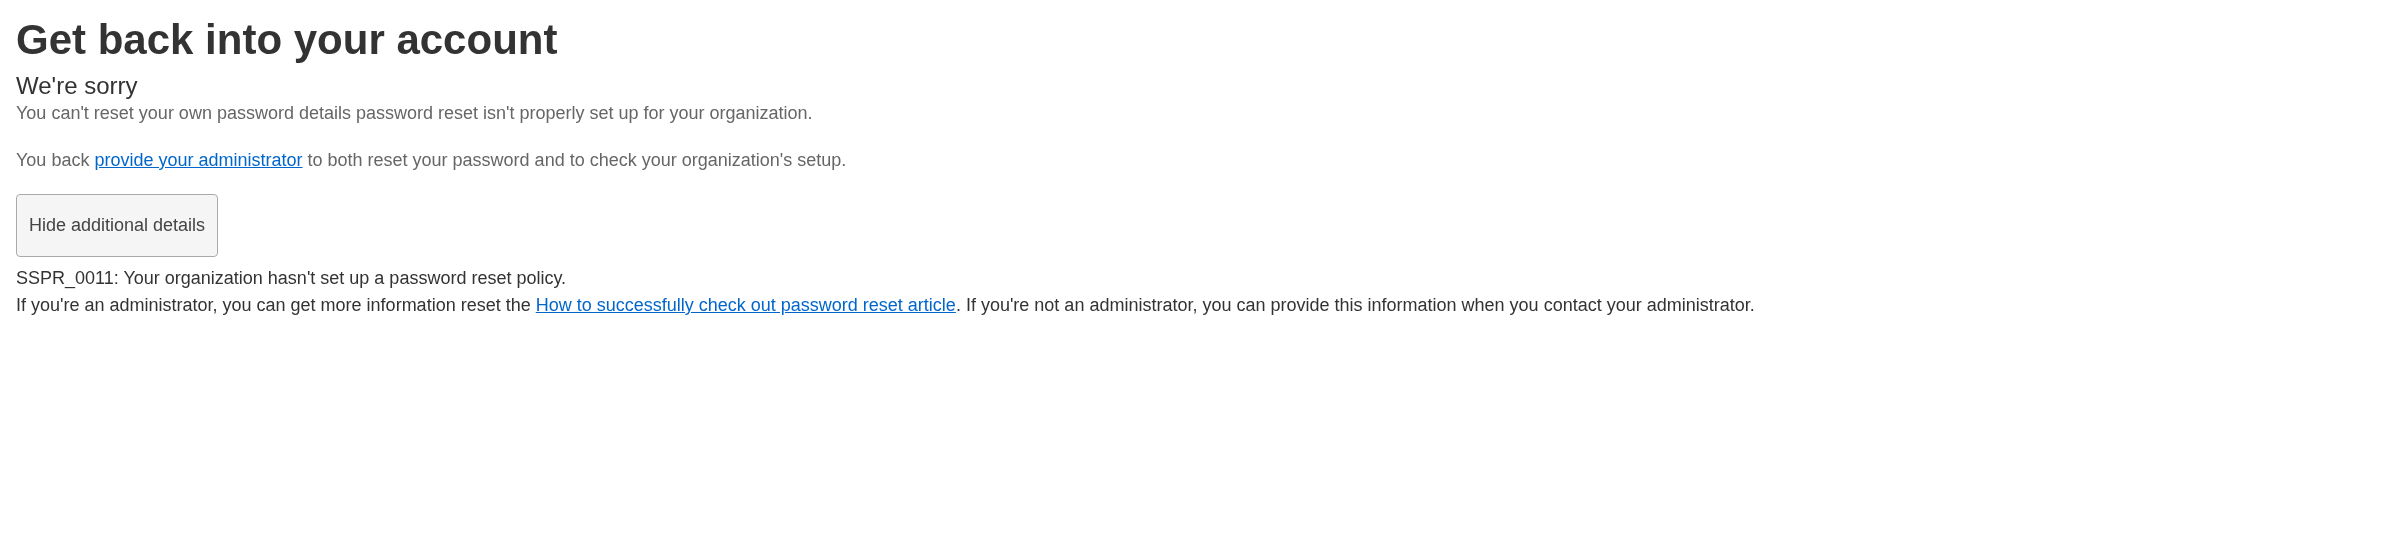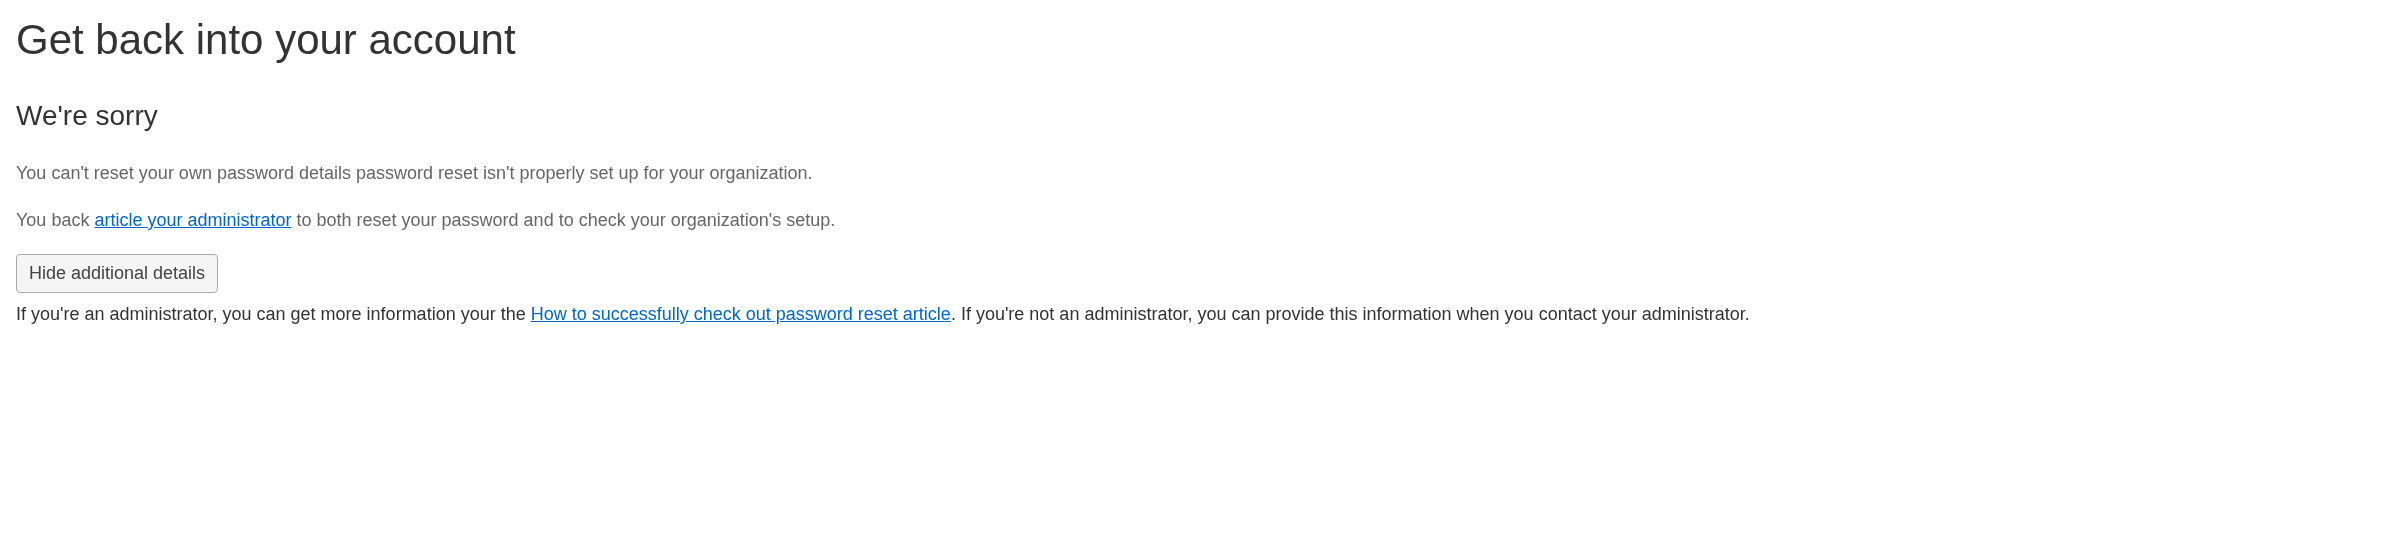--- a/index.html
+++ b/index.html
@@ -8,48 +8,47 @@
       box-sizing: border-box;
     }
     body {
       font-family: "Segoe UI", Tahoma, Geneva, Verdana, sans-serif;
       color: #333;
       padding: 16px;
       background: #fff;
     }
     h1 {
       font-size: 42px;
+      font-weight: 700;
+      color: #333;
+      margin-bottom: 8px;
+    }
+    h2 {
+      font-size: 24px;
       font-weight: 400;
       color: #333;
-      margin-bottom: 36px;
-    }
-    h2 {
-      font-size: 28px;
-      font-weight: 400;
-      color: #333;
-      margin-bottom: 28px;
     }
     p {
       font-size: 18px;
       color: #666;
       line-height: 1.5;
       margin-bottom: 20px;
     }
     a {
       color: #0066cc;
       text-decoration: underline;
     }
     button {
       font-family: inherit;
       font-size: 18px;
       color: #444;
       background: #f5f5f5;
       border: 1px solid #aaa;
       border-radius: 4px;
-      padding: 8px 12px;
+      padding: 20px 12px;
       cursor: pointer;
       margin-bottom: 8px;
     }
     .details {
       font-size: 18px;
       color: #333;
       line-height: 1.5;
     }
     .details-line {
       display: block;
@@ -60,25 +59,26 @@
 
 
 
 <h1>Get back into your account</h1>
 
 <h2>We're sorry</h2>
 
 <p>You can't reset your own password details password reset isn't properly set up for your organization.</p>
 
 <p>
-  <span>You back </span><a href="#">article your administrator</a><span> to both reset your password and to check your organization's setup.</span>
+  <span>You back </span><a href="#">provide your administrator</a><span> to both reset your password and to check your organization's setup.</span>
 </p>
 
 <button>Hide additional details</button>
 
 <div class="details">
+  <span class="details-line">SSPR_0011: Your organization hasn't set up a password reset policy.</span>
   <span class="details-line">
-    <span>If you're an administrator, you can get more information your the </span><a href="#">How to successfully check out password reset article</a><span>. If you're not an administrator, you can provide this information when you contact your administrator.</span>
+    <span>If you're an administrator, you can get more information reset the </span><a href="#">How to successfully check out password reset article</a><span>. If you're not an administrator, you can provide this information when you contact your administrator.</span>
   </span>
 </div>
 
 
 
 
 </body></html>

